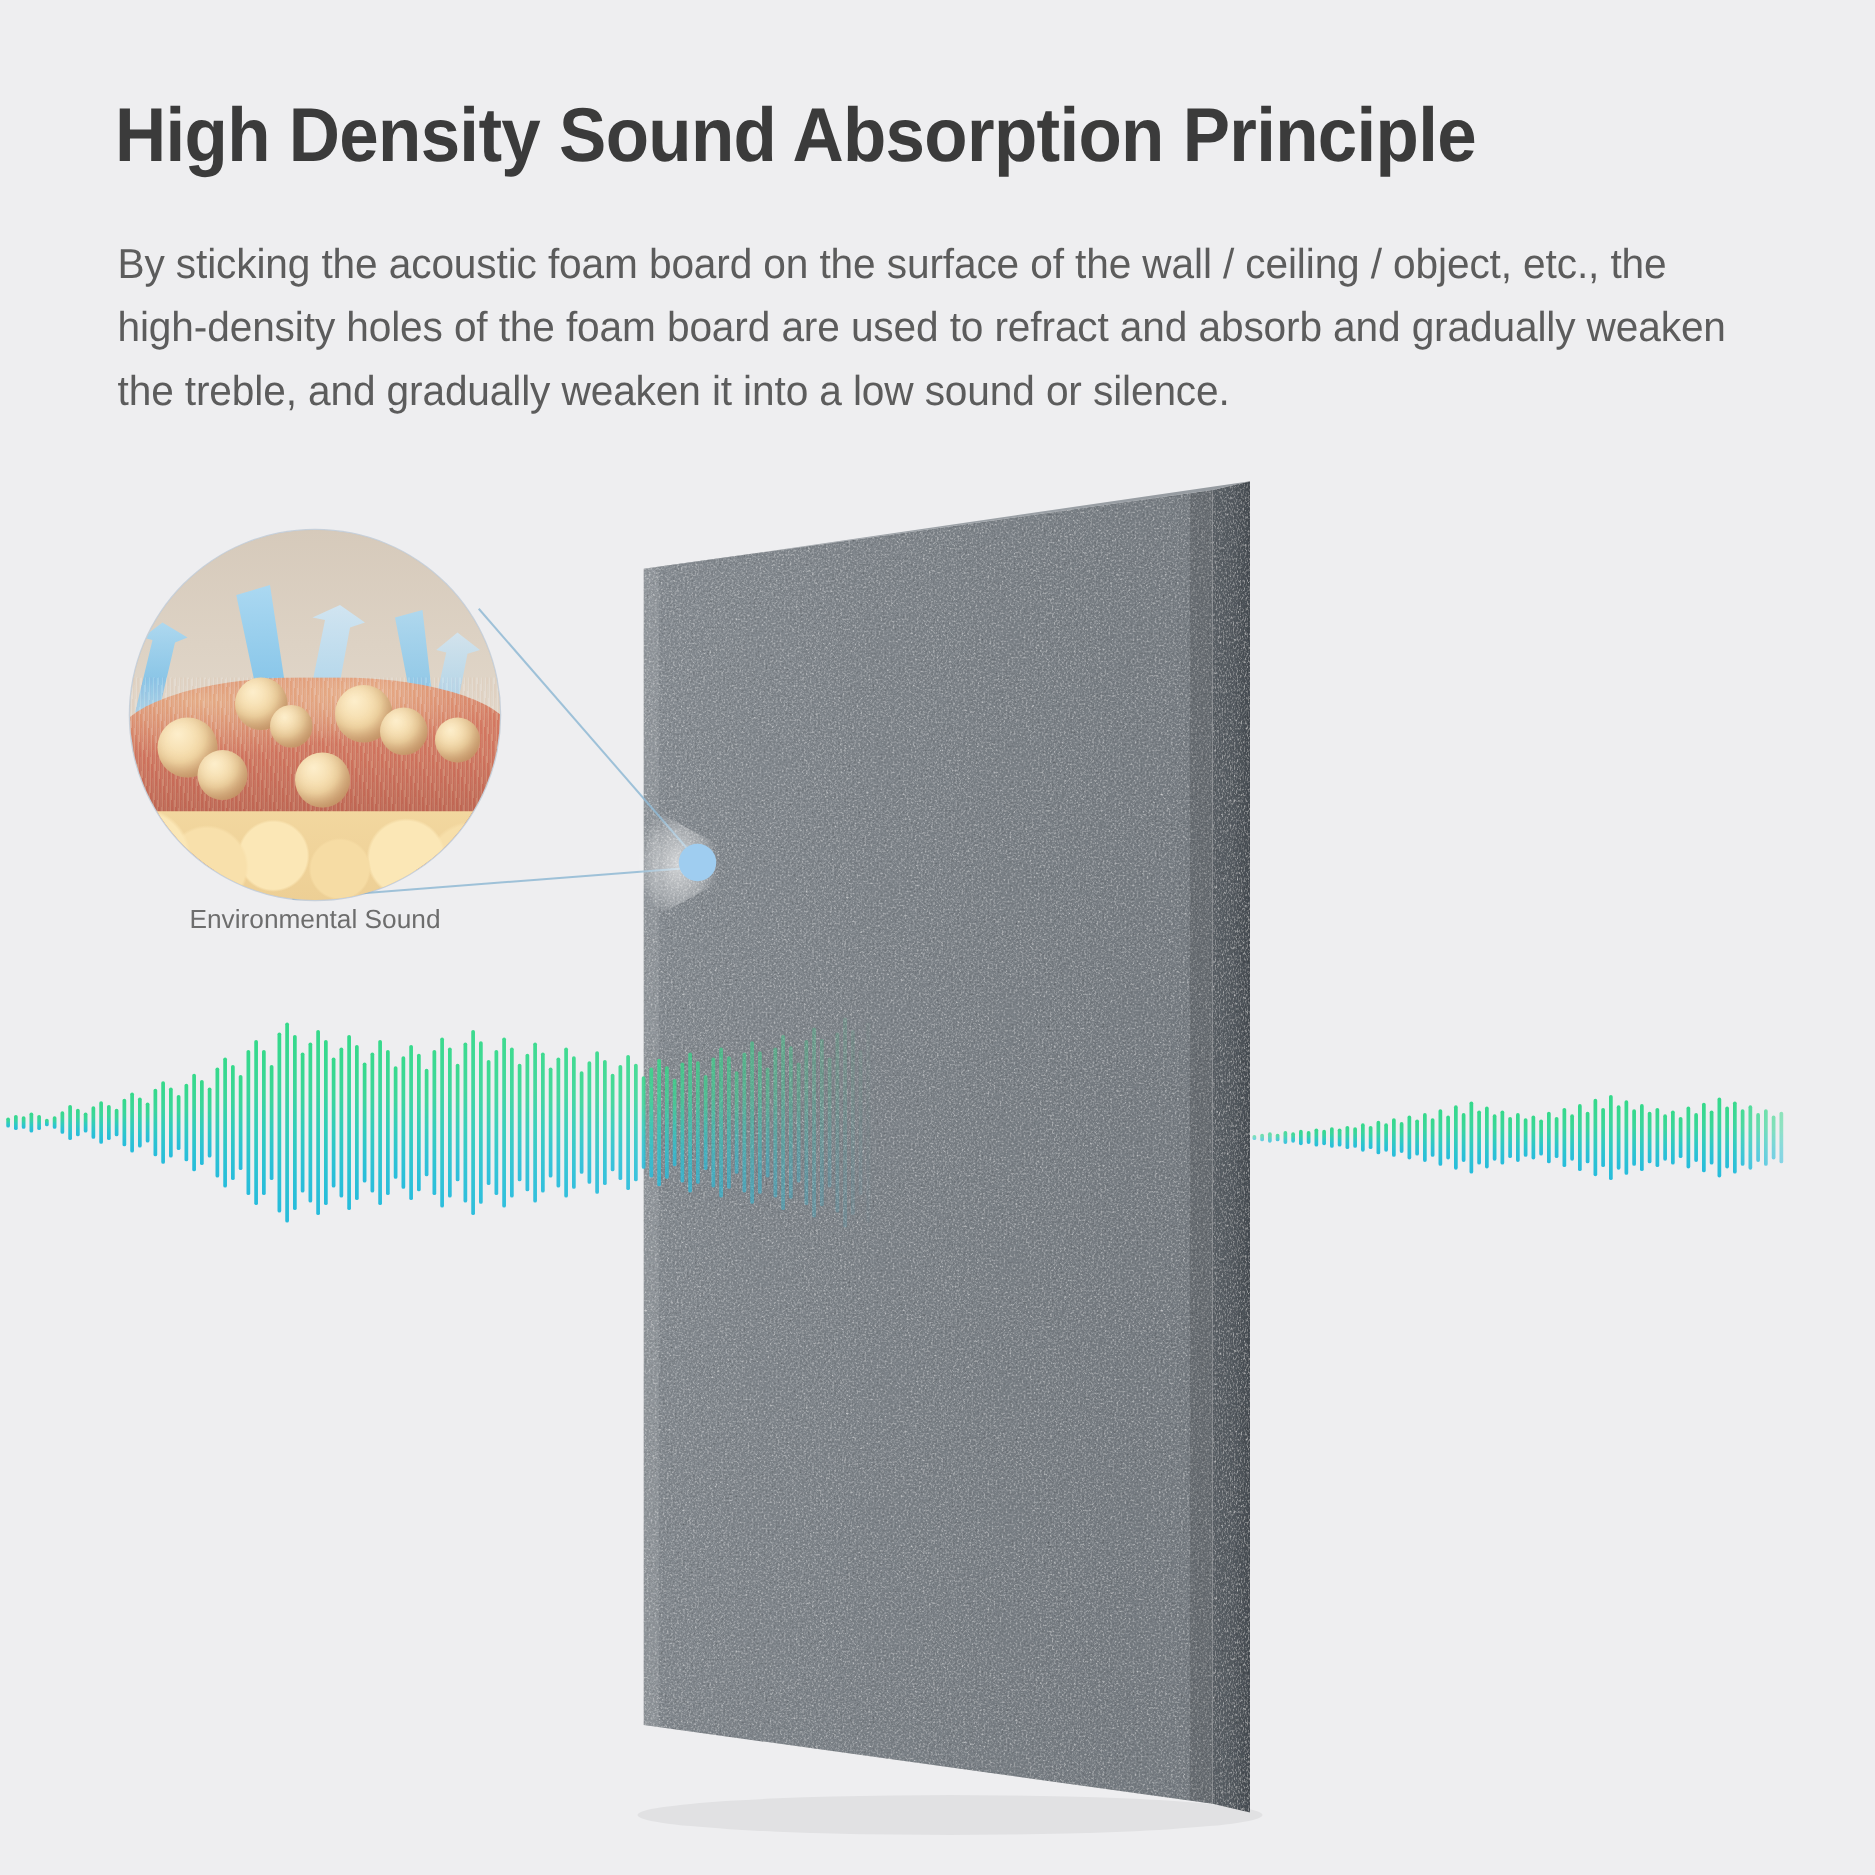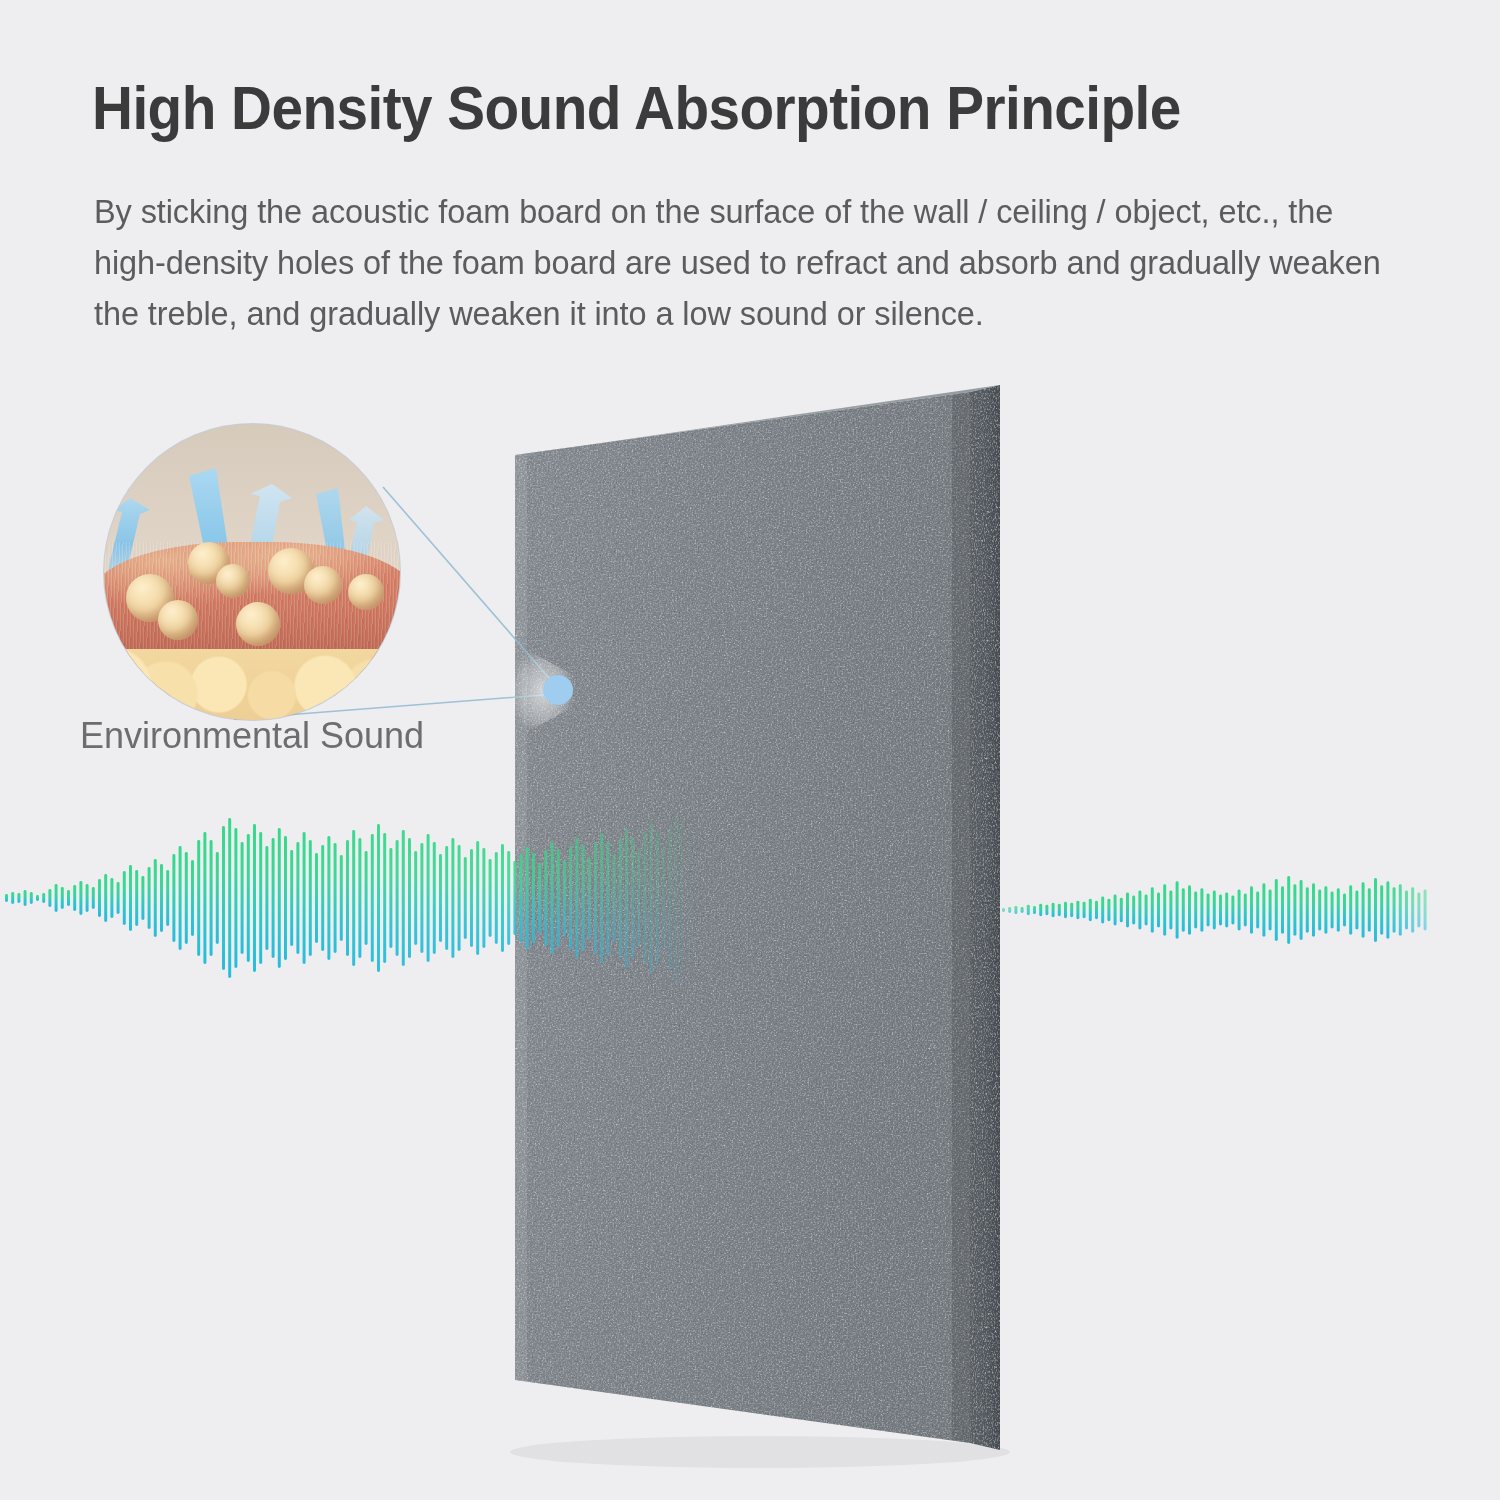--- a/index.html
+++ b/index.html
@@ -67,21 +67,21 @@
   .ball{
     position:absolute;border-radius:50%;
     background:radial-gradient(circle at 34% 28%,#fdeecb 0%,#f3d8a5 48%,#dcae7c 82%,#c8946a 100%);
     box-shadow:inset -5px -6px 12px rgba(150,95,60,.40);
   }
   .inset svg.arrows{position:absolute;inset:0;width:100%;height:100%;}
 
   
   .caption{
     position:absolute;left:62px;top:716px;width:380px;
-    text-align:center;font-size:36px;line-height:40px;
+    text-align:center;font-size:21px;line-height:40px;
     color:#6d6d6d;font-weight:400;
   }
 
   
   svg.callout{position:absolute;left:0;top:0;width:1500px;height:1500px;pointer-events:none;}
 
   
   svg.panel{position:absolute;left:0;top:0;width:1500px;height:1500px;}
 
   

